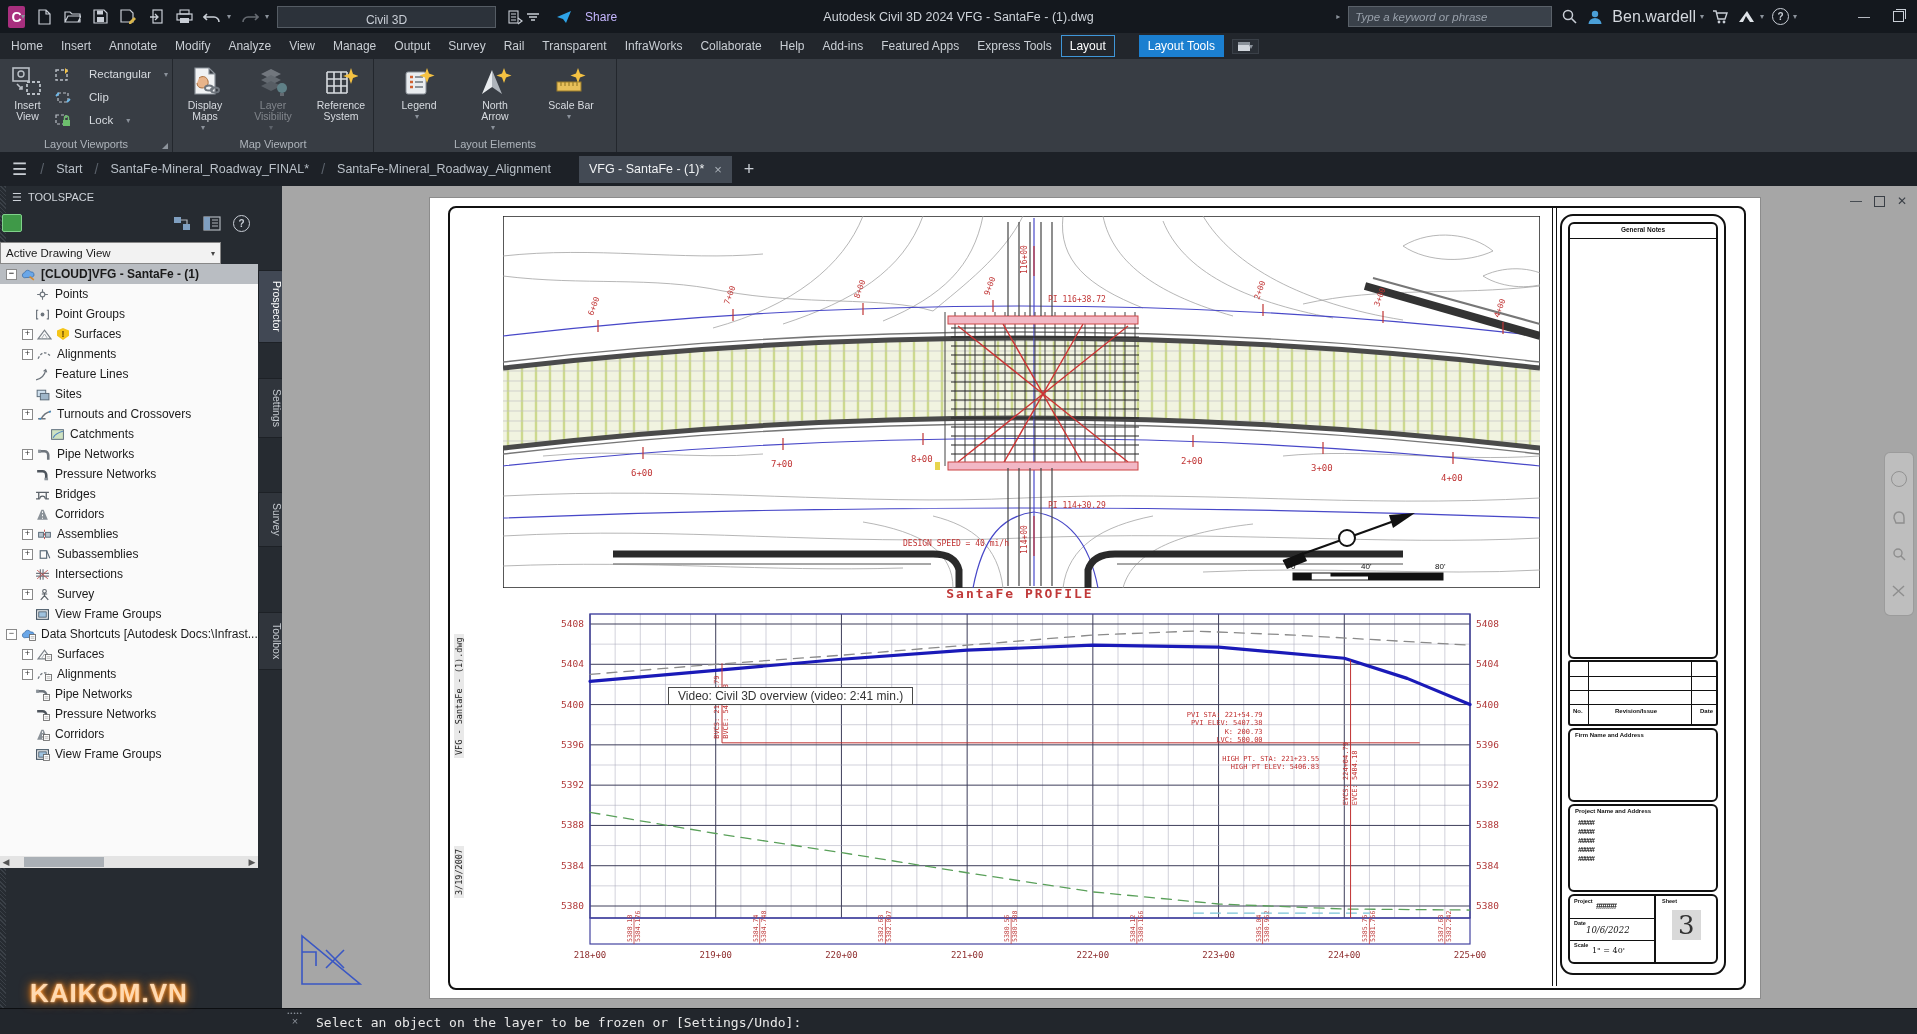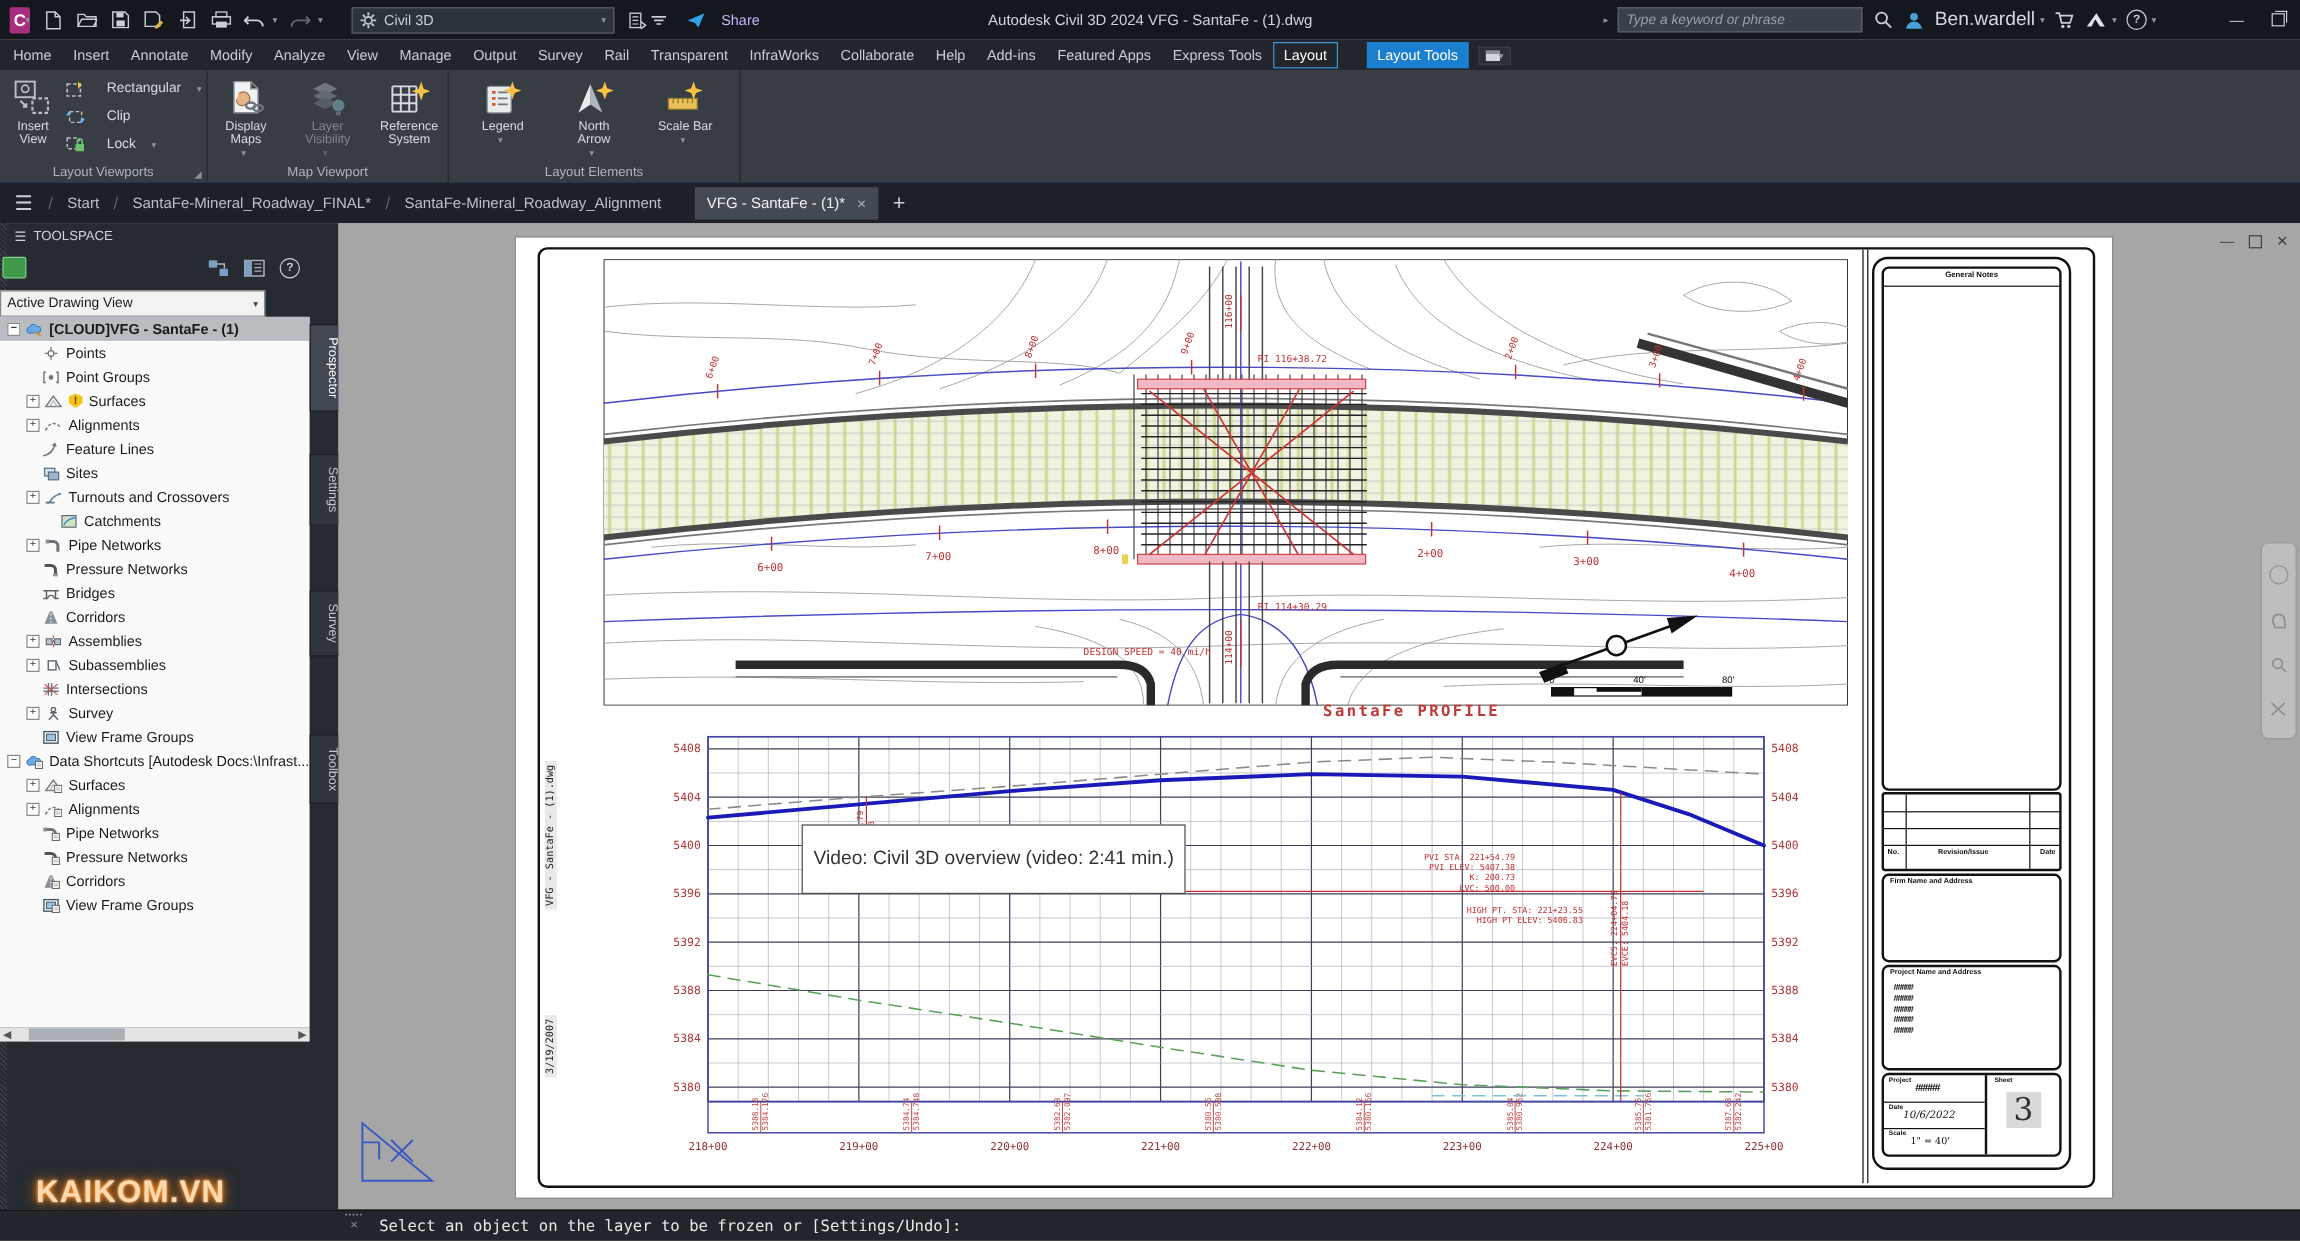--- a/index.html
+++ b/index.html
@@ -8,21 +8,21 @@
   .abs{position:absolute;}
   
   .titlebar{position:absolute;left:0;top:0;width:1917px;height:33px;background:#14181e;
             display:flex;align-items:center;color:#c9ced6;font-size:12px;}
   .clogo{width:17px;height:22px;background:#a82f7e;color:#fff;font-weight:bold;font-size:14px;
          display:flex;align-items:center;justify-content:center;margin-left:8px;border-radius:2px;}
   .qat{display:flex;align-items:center;gap:10px;margin-left:10px;}
   .qicon{width:18px;height:18px;display:flex;align-items:center;justify-content:center;}
   .dd{color:#8b929b;font-size:8px;margin-left:-4px;}
   .wsbox{display:flex;align-items:center;gap:6px;background:#2c323a;border:1px solid #555c64;
-         height:20px;padding:0 6px;width:205px;margin-left:24px;}
+         height:20px;padding:0 6px;width:205px;margin-left:8px;flex-direction:column;}
   .wsbox .dd{margin-left:auto;}
   .share{display:flex;align-items:flex-end;gap:13px;margin-left:14px;color:#c4b5fd;}
   .apptitle{position:absolute;left:0;right:0;top:0;height:33px;display:flex;align-items:center;
             justify-content:center;color:#cfd4da;font-size:12.5px;pointer-events:none;}
   .tright{margin-left:auto;display:flex;align-items:center;gap:8px;margin-right:6px;}
   .searchbox{width:190px;height:19px;background:#3a414a;border:1px solid #5a6169;color:#e8e8e8;
              font-size:11.5px;font-style:italic;padding:0 6px;font-family:"Liberation Sans",sans-serif;}
   .searchbox::placeholder{color:#99a1ab;font-style:italic;}
   .uname{font-size:16px;color:#d4d8de;}
   .winbtn{width:26px;height:18px;display:flex;align-items:center;justify-content:center;color:#c9ced6;}
@@ -91,24 +91,24 @@
   .vtab.active{background:#414854;color:#fff;}
   
   .canvas{position:absolute;left:282px;top:186px;width:1635px;height:822px;background:#a6a6a6;}
   .dwgctl{position:absolute;right:10px;top:8px;display:flex;gap:12px;color:#3a3f46;font-size:12px;align-items:center;}
   .sheet{position:absolute;left:148px;top:12px;width:1330px;height:800px;background:#fff;
          box-shadow:0 0 0 1px #8c8c8c;}
   .border-outer{position:absolute;left:18px;top:8px;width:1294px;height:780px;border:2.5px solid #111;border-radius:8px;}
   .vdiv{position:absolute;top:10px;height:778px;width:0;border-left:1.5px solid #111;}
   .margin-rot{position:absolute;transform:rotate(-90deg);transform-origin:left top;font-size:8.5px;color:#222;
               background:#e9e9e9;padding:0 3px;white-space:nowrap;font-family:"DejaVu Sans Mono",monospace;}
-  .ptitle{position:absolute;left:360px;top:388px;width:460px;text-align:right;color:#c03939;
+  .ptitle{position:absolute;left:360px;top:388px;width:460px;text-align:center;color:#c03939;
           font-size:13px;letter-spacing:2px;font-family:"DejaVu Sans Mono",monospace;font-weight:bold;}
   .tooltip{position:absolute;left:386px;top:501px;background:#fff;border:1px solid #4a4a4a;color:#333;
-           font-size:16px;padding:19px 9px;white-space:nowrap;z-index:30;}
+           font-size:12px;padding:1px 9px;white-space:nowrap;z-index:30;}
   .navbar{position:absolute;right:3px;top:266px;width:28px;height:150px;background:rgba(220,220,220,.45);
           border:1px solid rgba(120,120,120,.5);border-radius:6px;display:flex;flex-direction:column;
           align-items:center;justify-content:space-around;padding:6px 0;}
   .navdot{width:14px;height:14px;border:1.5px solid rgba(110,110,110,.55);border-radius:3px;}
   
   .tb{position:absolute;left:1130px;top:16px;width:166px;height:761px;}
   .tb-outer{position:absolute;inset:0;border:2.5px solid #111;border-radius:13px;}
   .tbox{position:absolute;border:2px solid #111;border-radius:6px;background:#fff;}
   .tb-label{position:absolute;left:5px;top:2px;font-size:6px;color:#111;font-weight:bold;}
   .gn-head{position:absolute;left:0;right:0;top:2px;text-align:center;font-size:6.5px;font-weight:bold;color:#111;}

